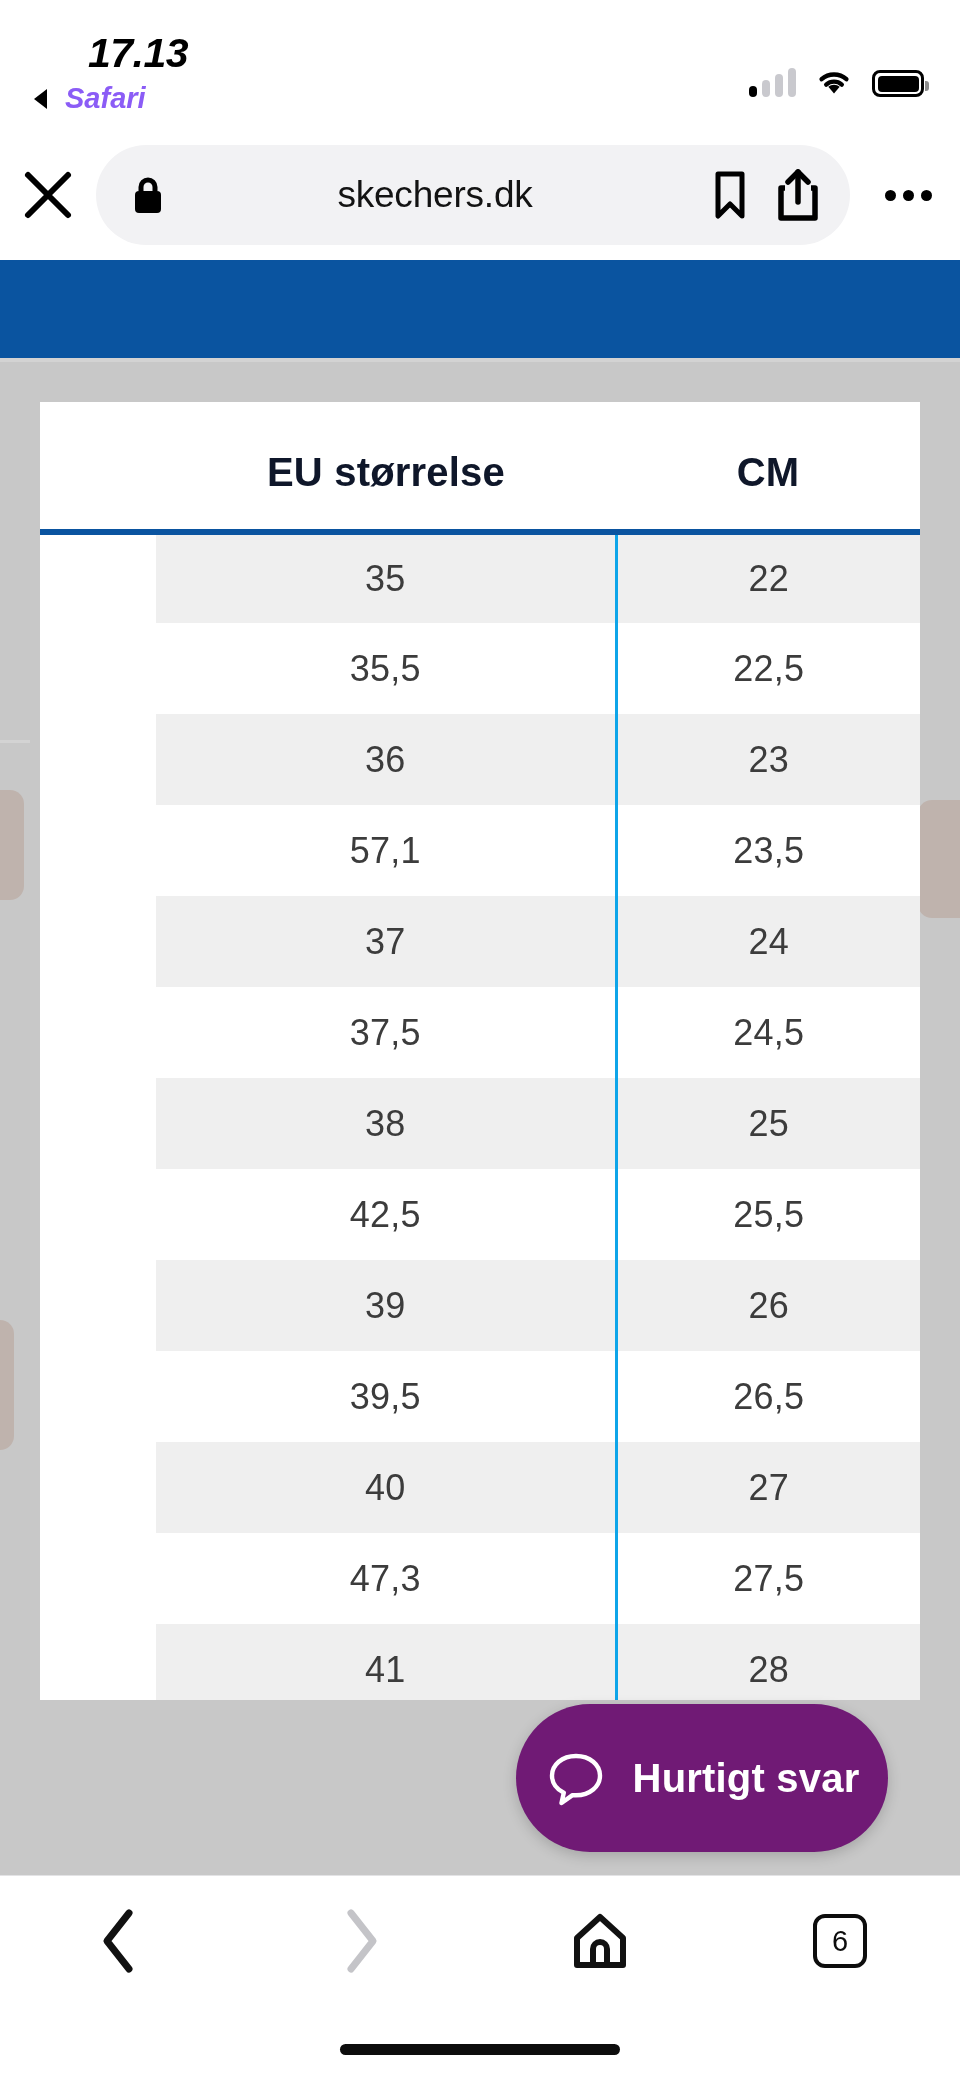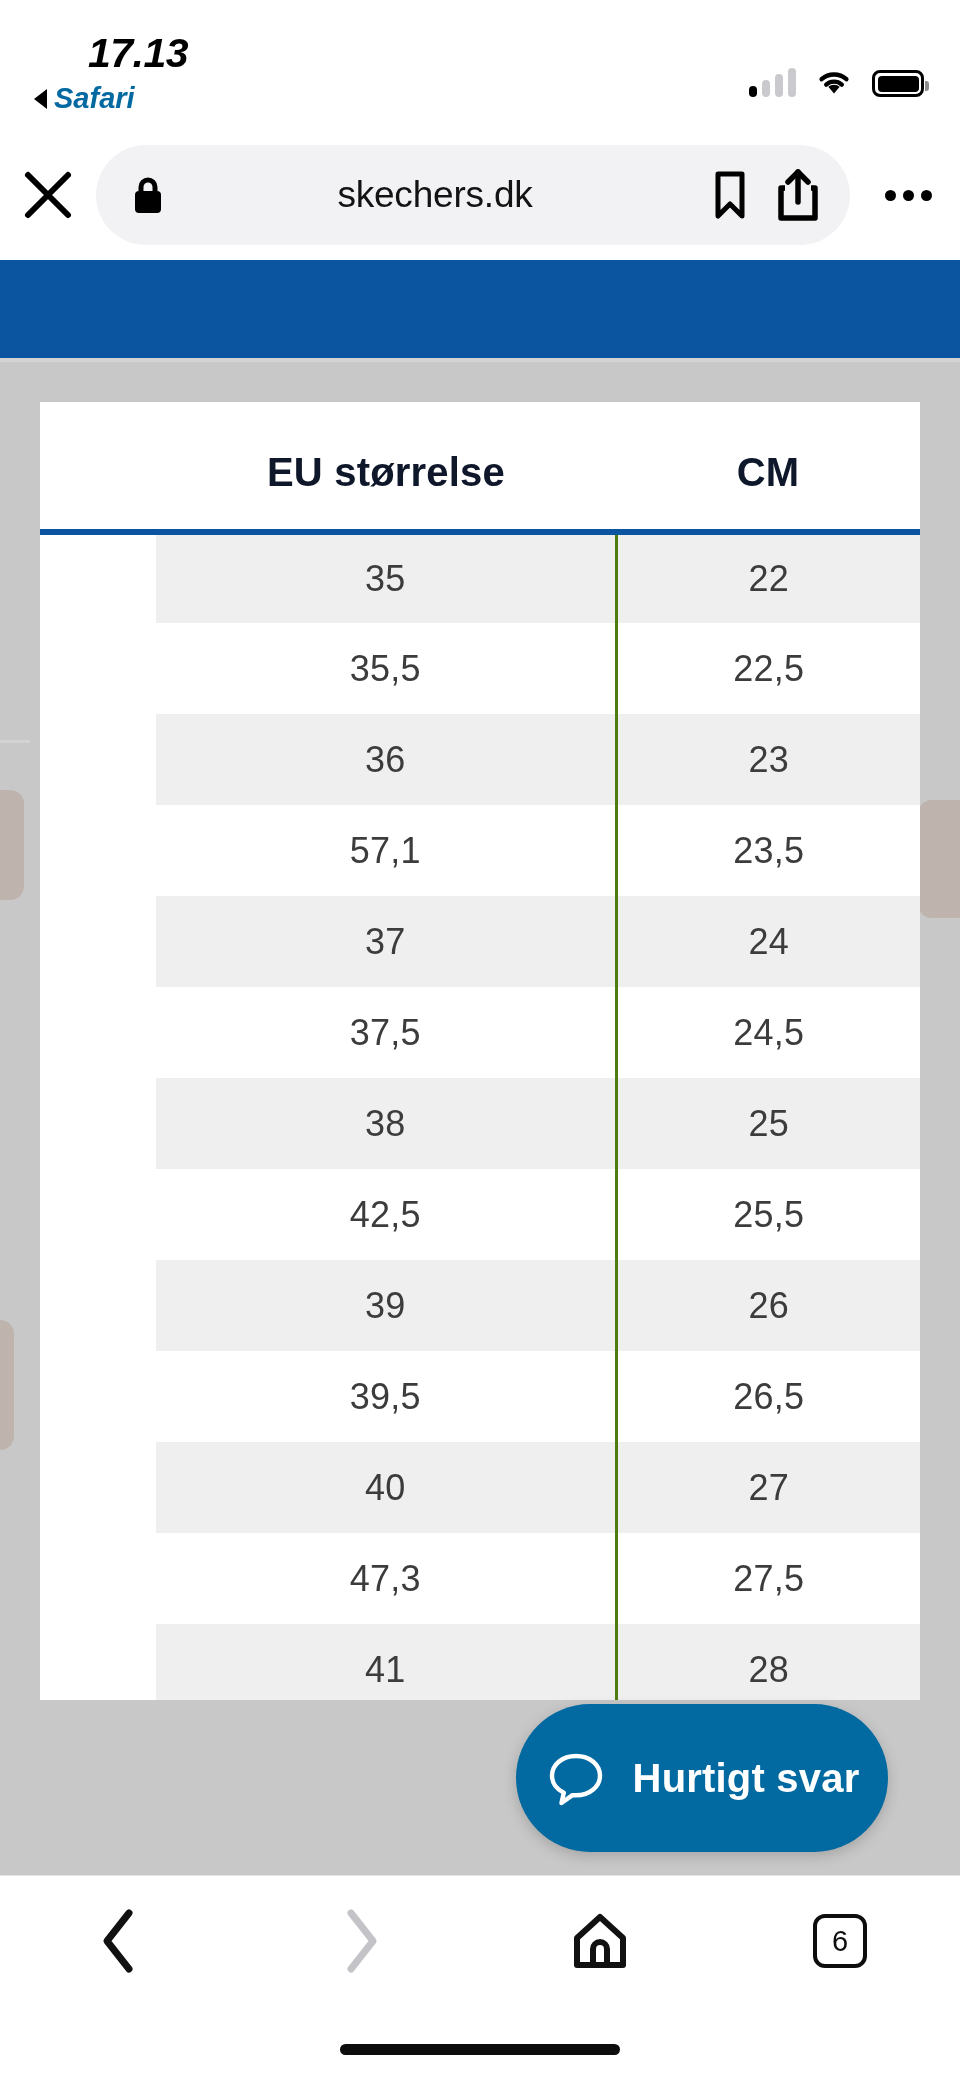--- a/index.html
+++ b/index.html
@@ -38,24 +38,24 @@
     font-weight: 700;
     color: #000000;
     letter-spacing: -0.5px;
   }
   .status-back {
     position: absolute;
     left: 34px;
     top: 82px;
     display: flex;
     align-items: center;
-    gap: 7px;
+    gap: 18px;
     font-size: 29px;
     font-weight: 600;
-    color: #0369a1;
+    color: #8b5cf6;
   }
   .status-back .tri {
     width: 0; height: 0;
     border-top: 10px solid transparent;
     border-bottom: 10px solid transparent;
     border-right: 13px solid #000;
     display: inline-block;
   }
 
   .status-right {
@@ -224,38 +224,38 @@
     border-bottom: 6px solid #0a54a0;
   }
   .thead-spacer { width: 116px; }
 
   .size-table td {
     height: 91px;
     font-size: 36px;
     color: #3c3c3c;
     text-align: center;
     letter-spacing: 0.2px;
-    border-right: 3px solid #4d7c0f;
+    border-right: 3px solid #0ea5e9;
   }
   .size-table td.spacer {
     border-right: none;
     background: #ffffff !important;
   }
   .size-table td:last-child { border-right: none; }
   .size-table tbody tr.odd td { background: #efefef; }
   .size-table tbody tr.even td { background: #ffffff; }
 
   
   .chat-btn {
     position: absolute;
     left: 516px;
     top: 1704px;
     width: 372px;
     height: 148px;
-    background: #0369a1;
+    background: #701a75;
     border-radius: 74px;
     display: flex;
     align-items: center;
     justify-content: center;
     gap: 26px;
     box-shadow: 0 4px 14px rgba(0,0,0,.18);
   }
   .chat-btn .label {
     font-size: 40px;
     font-weight: 600;

